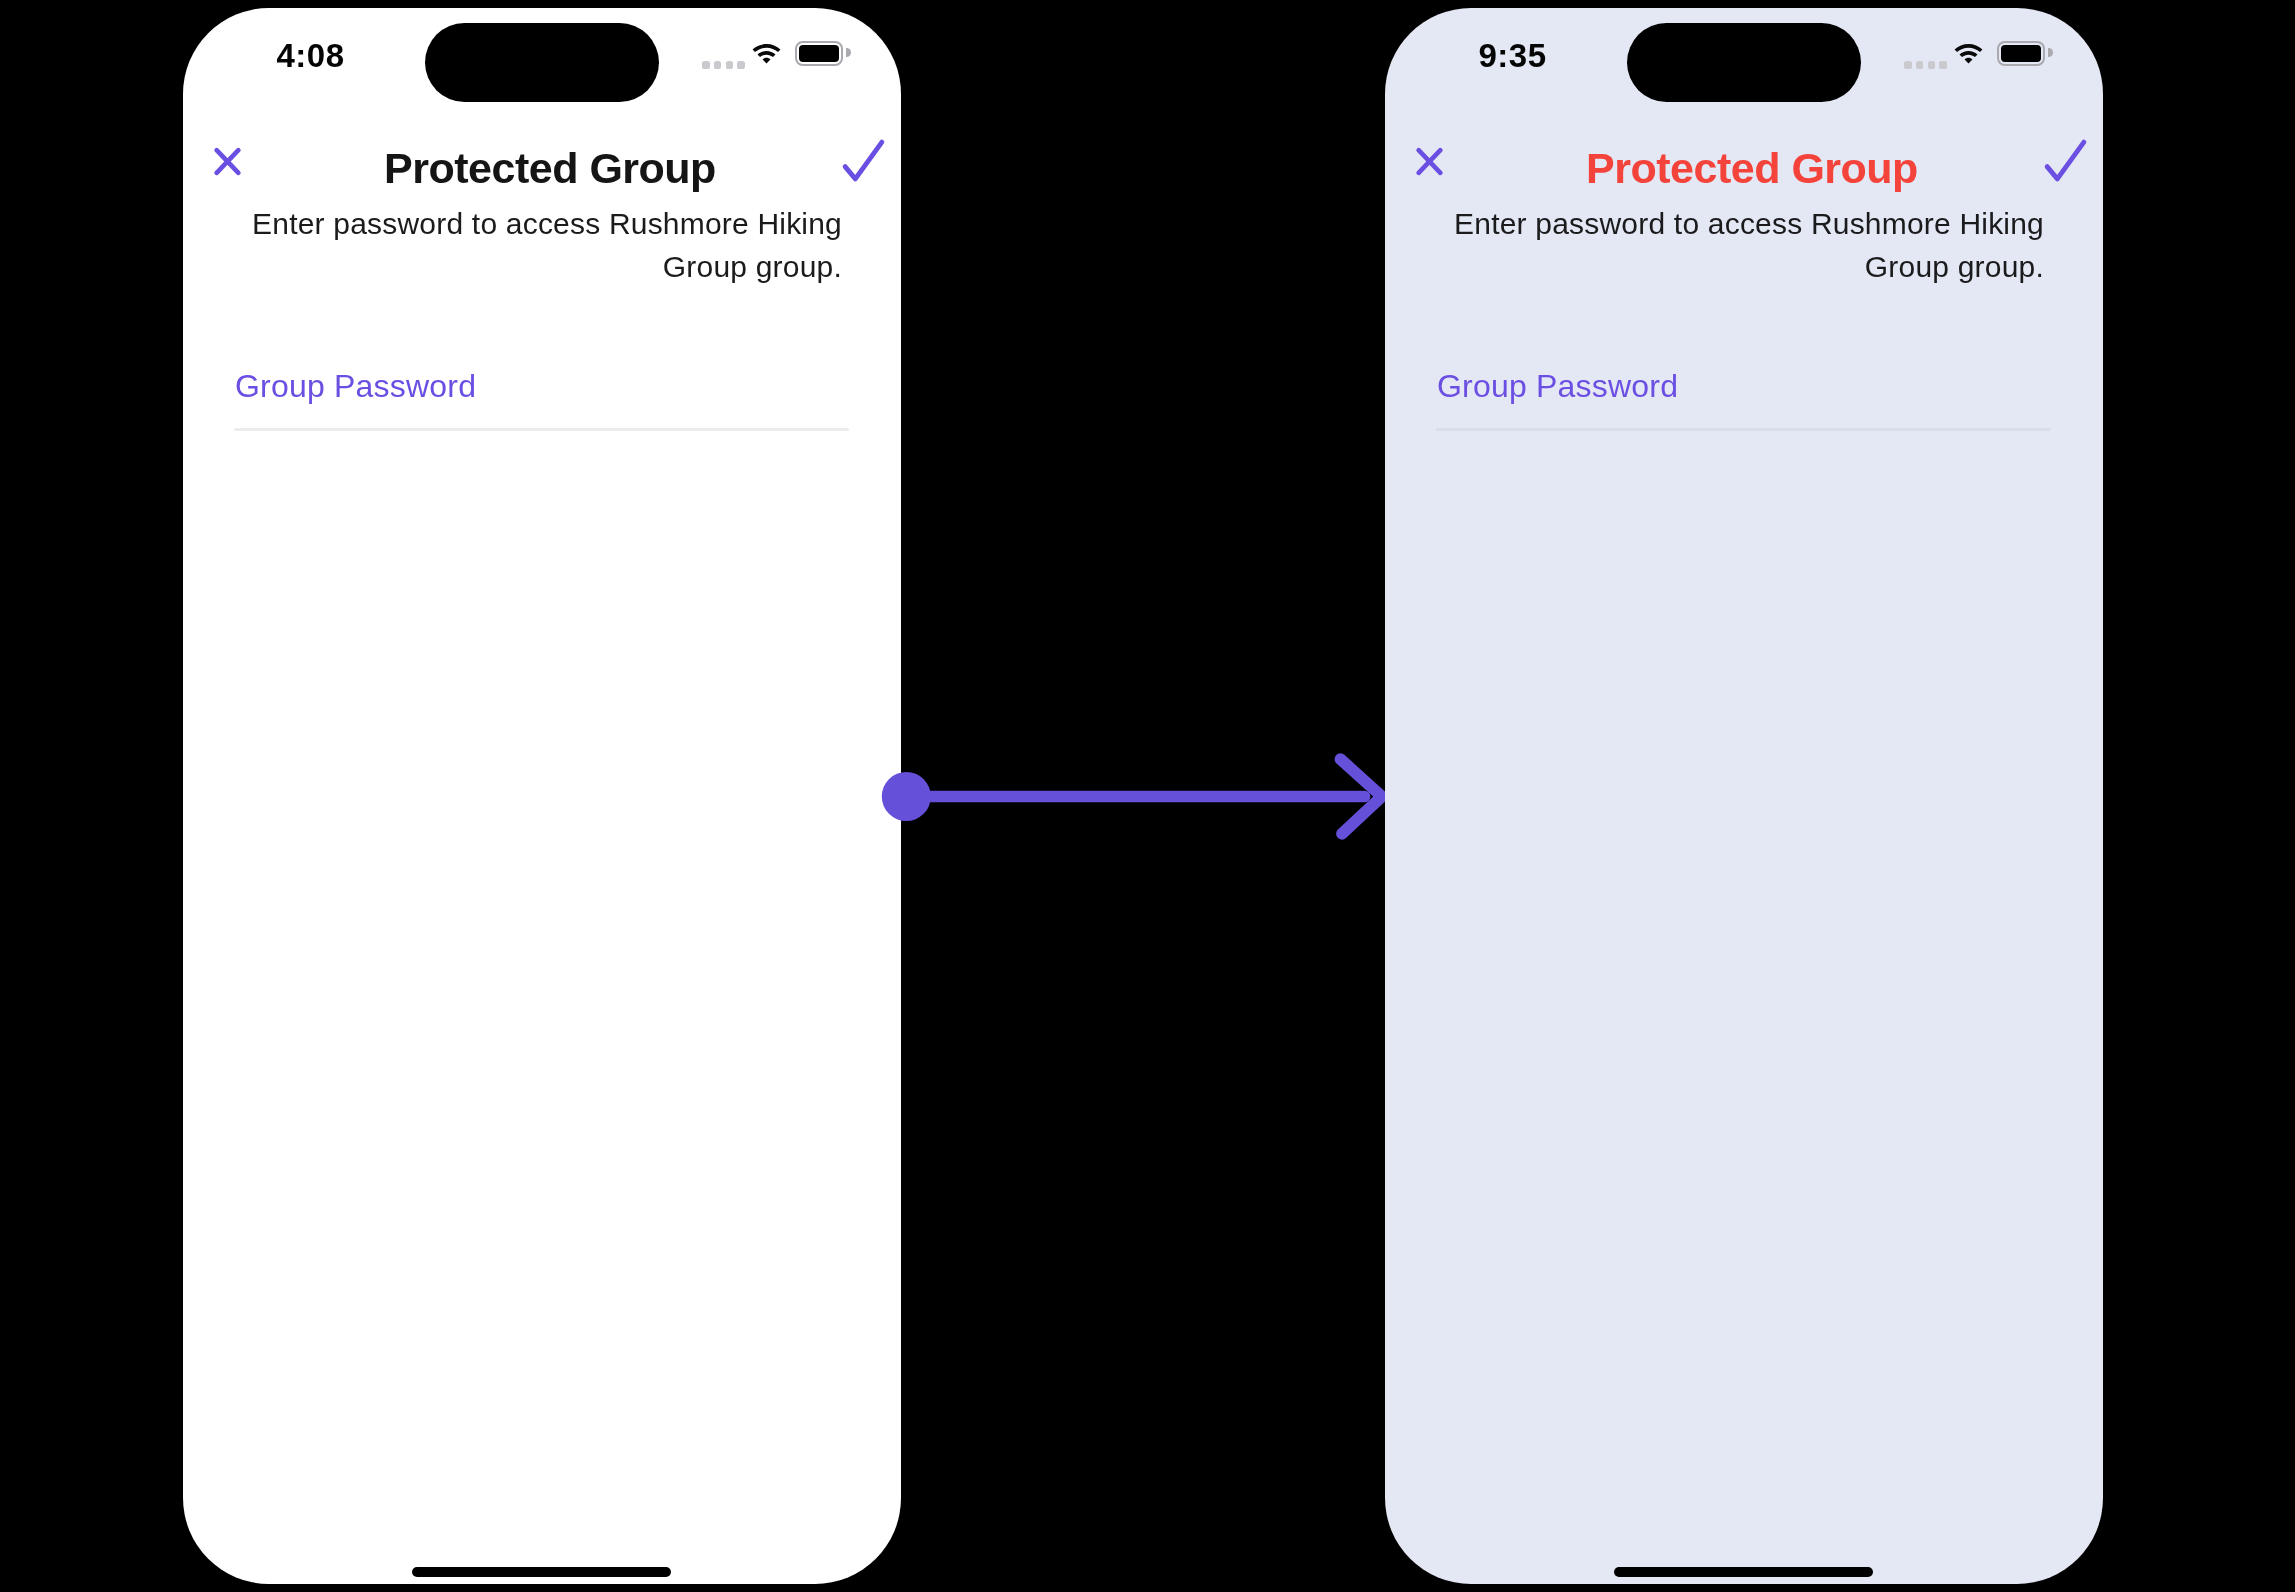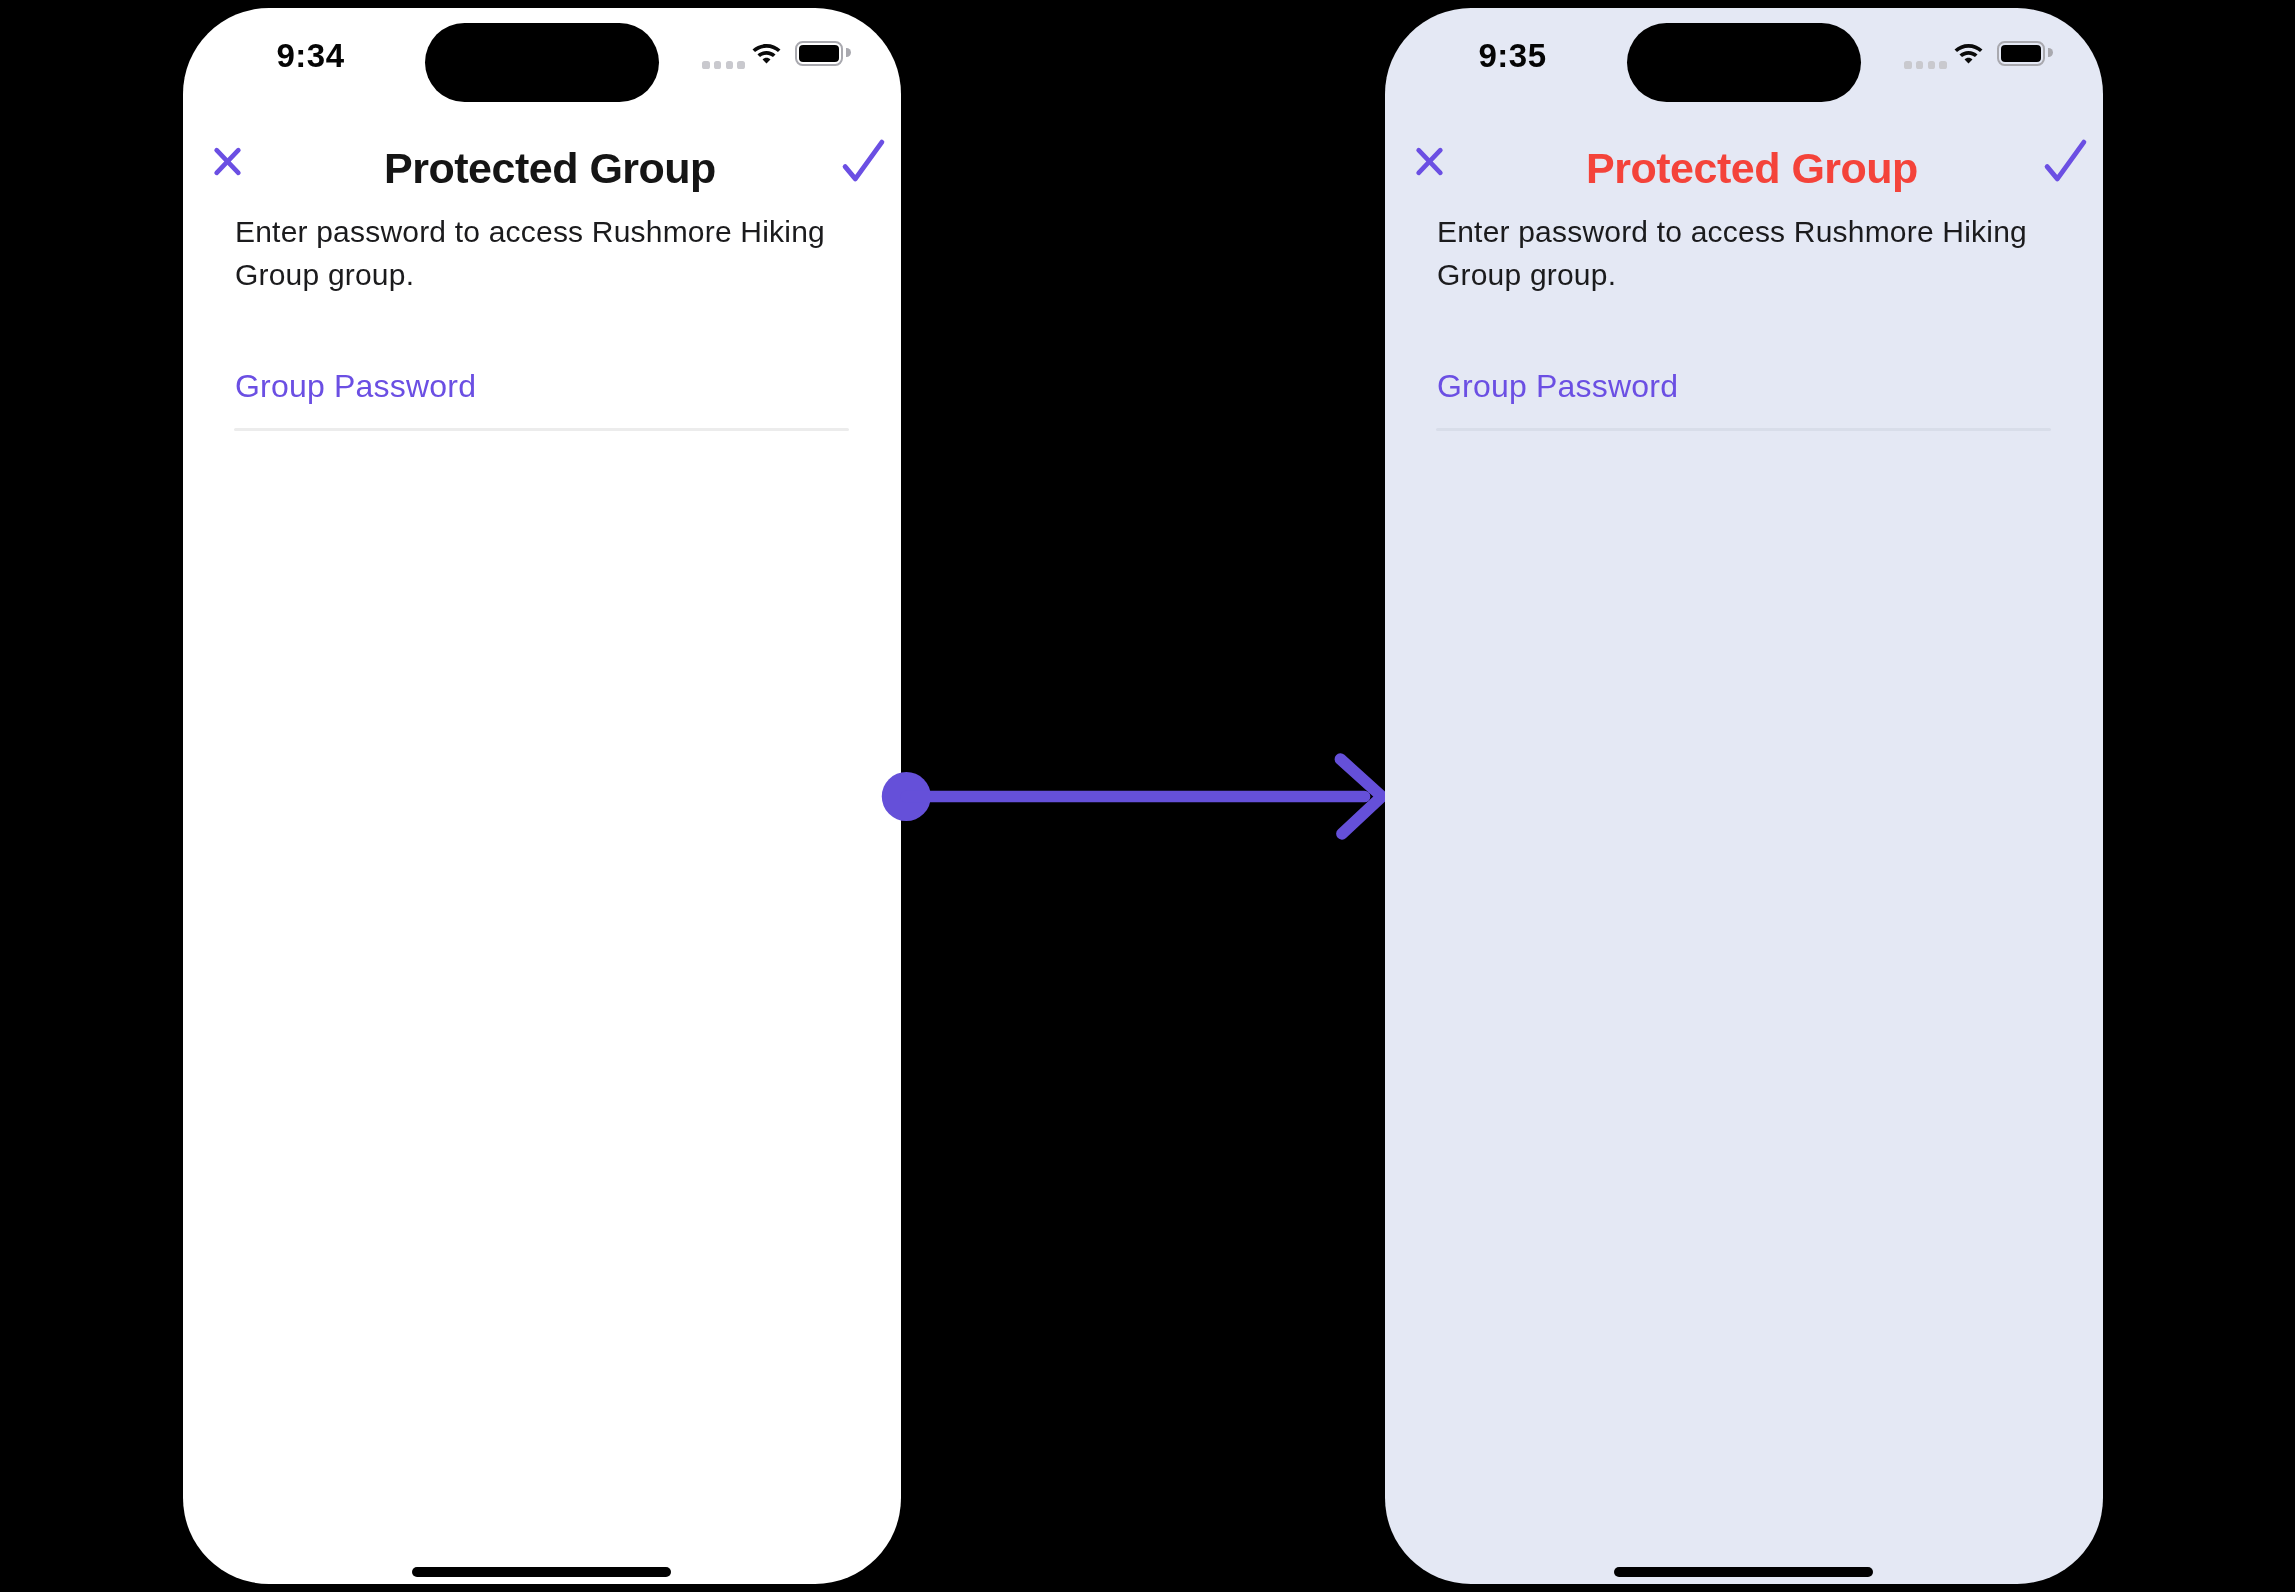--- a/index.html
+++ b/index.html
@@ -66,24 +66,25 @@
     color:#151515;
   }
   .confirm-btn {
     position:absolute; left:658px; top:129px;
     width:45px; height:47px;
     background:none; border:none; padding:0; cursor:pointer;
   }
 
   
   .desc {
-    position:absolute; left:52px; top:202px;
+    position:absolute; left:52px; top:194px;
     width:607px;
     font-size:30px; line-height:43px; letter-spacing:0.2px;
     color:#1B1B1D;
+    text-align:right;
   }
   .pw-field { position:absolute; left:0; top:352px; width:100%; height:77px; }
   .pw-label {
     position:absolute; left:52px; top:8px;
     font-size:32px; letter-spacing:0.2px;
   }
   .pw-line {
     position:absolute; left:51px; top:68px;
     width:615px; height:2.6px; border-radius:1.5px;
     background:#ECECEC;
@@ -101,21 +102,21 @@
   .transition-arrow {
     position:absolute; left:868px; top:730px;
     width:521px; height:133px;
   }
 </style>
 </head>
 <body>
 
 <div class="phone phone--before" style="background: rgb(255, 255, 255);">
 
-  <div class="time">9:34</div>
+  <div class="time">4:08</div>
 
   <div class="island"></div>
 
   <div class="cell-dots">
     <span></span>
       <span></span>
       <span></span>
       <span></span>
   </div>
 

